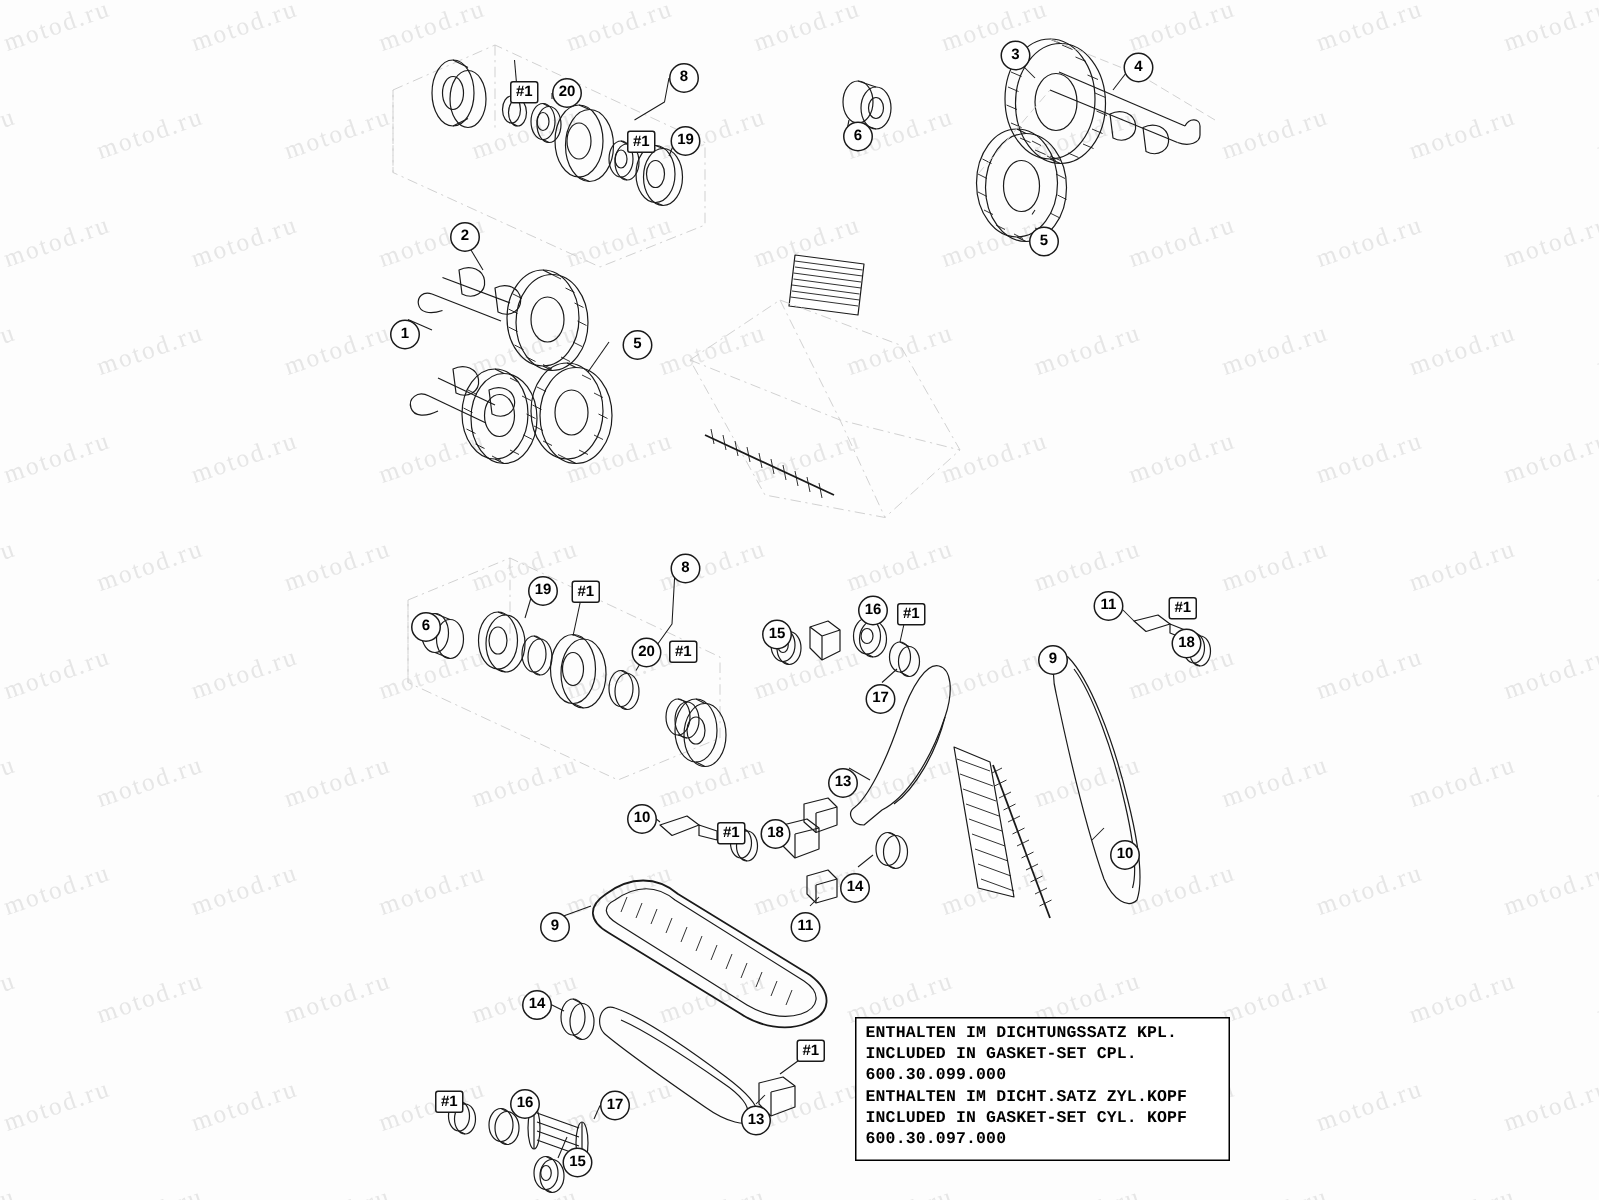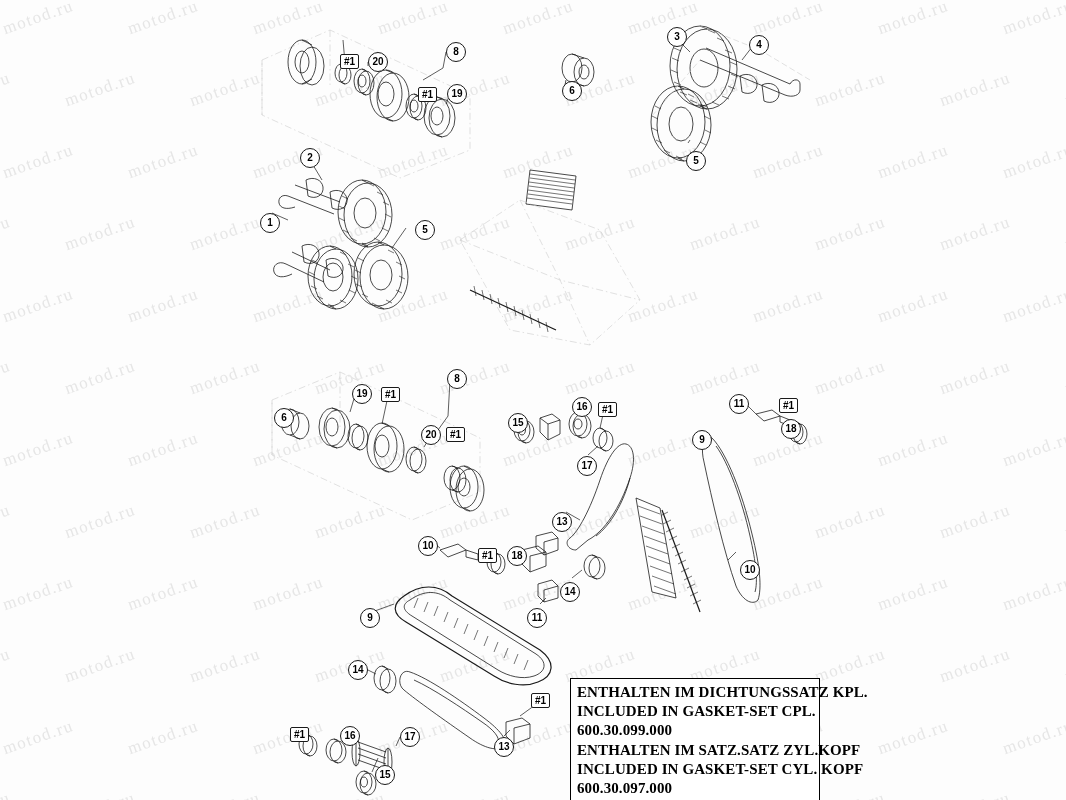--- a/index.html
+++ b/index.html
@@ -73,22 +73,22 @@
   
   #note-box {
     position: absolute;
     z-index: 5;
     border: 1px solid #000;
     background: #fff;
     box-sizing: border-box;
     padding: 4px 6px 5px 6px;
   }
   .note-line {
-    font-family: Liberation Serif, serif;
-    font-size: 15px;
+    font-family: Liberation Mono, monospace;
+    font-size: 11px;
     font-weight: bold;
     color: #000;
     line-height: 1.25;
     white-space: nowrap;
     letter-spacing: 0.1px;
   }
   .note-gap { height: 2px; }
 </style>
 </head>
 <body>
@@ -621,18 +621,18 @@
       <div class="callout circle" style="left: 400px; top: 727px;">17</div>
       <div class="callout circle" style="left: 494px; top: 737px;">13</div>
       <div class="callout circle" style="left: 375px; top: 765px;">15</div>
     </div>
 
   <div id="note-box" style="left:570px; top:678px; width:250px;">
     <div class="note-line">ENTHALTEN IM DICHTUNGSSATZ KPL.</div>
     <div class="note-line">INCLUDED IN GASKET-SET CPL.</div>
     <div class="note-line">600.30.099.000</div>
     <div class="note-gap"></div>
-    <div class="note-line">ENTHALTEN IM SATZ.SATZ ZYL.KOPF</div>
+    <div class="note-line">ENTHALTEN IM DICHT.SATZ ZYL.KOPF</div>
     <div class="note-line">INCLUDED IN GASKET-SET CYL. KOPF</div>
     <div class="note-line">600.30.097.000</div>
   </div>
 
 </div>
 
 </body></html>

